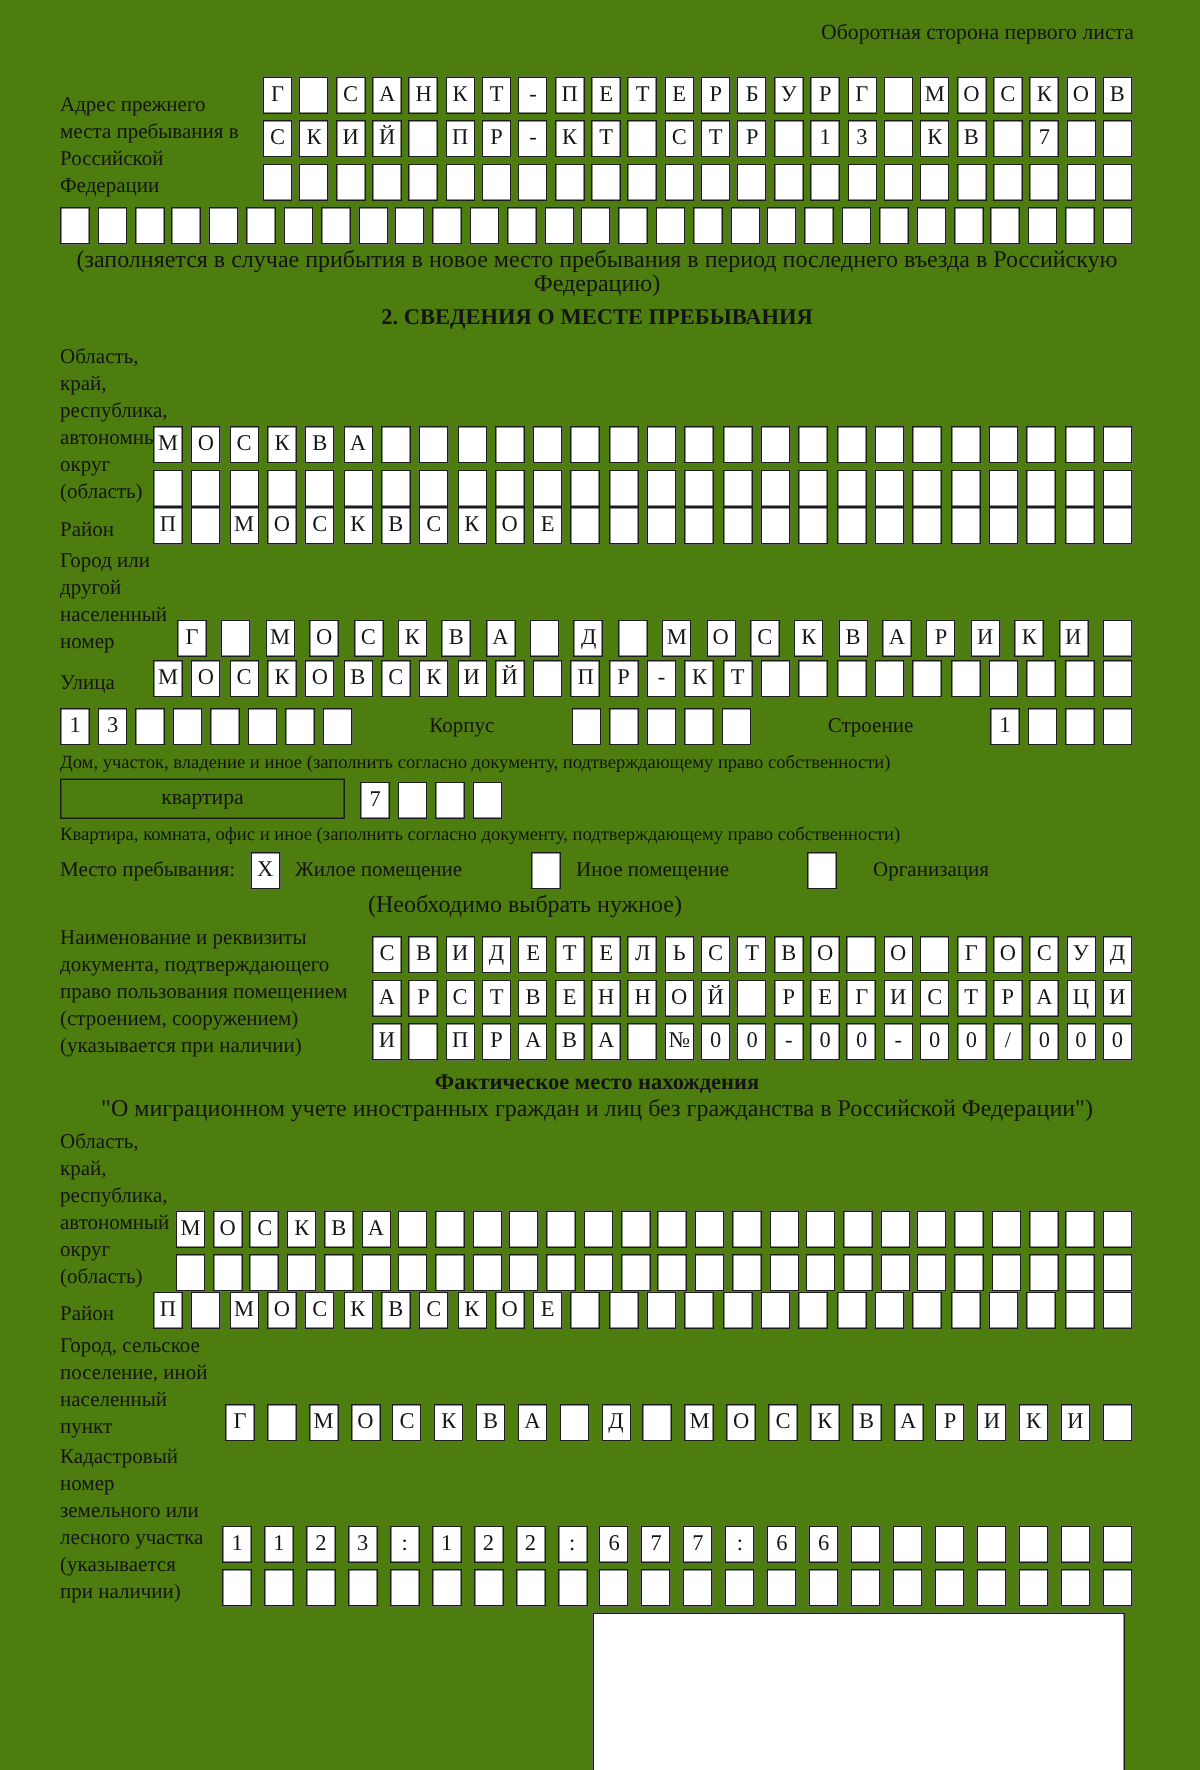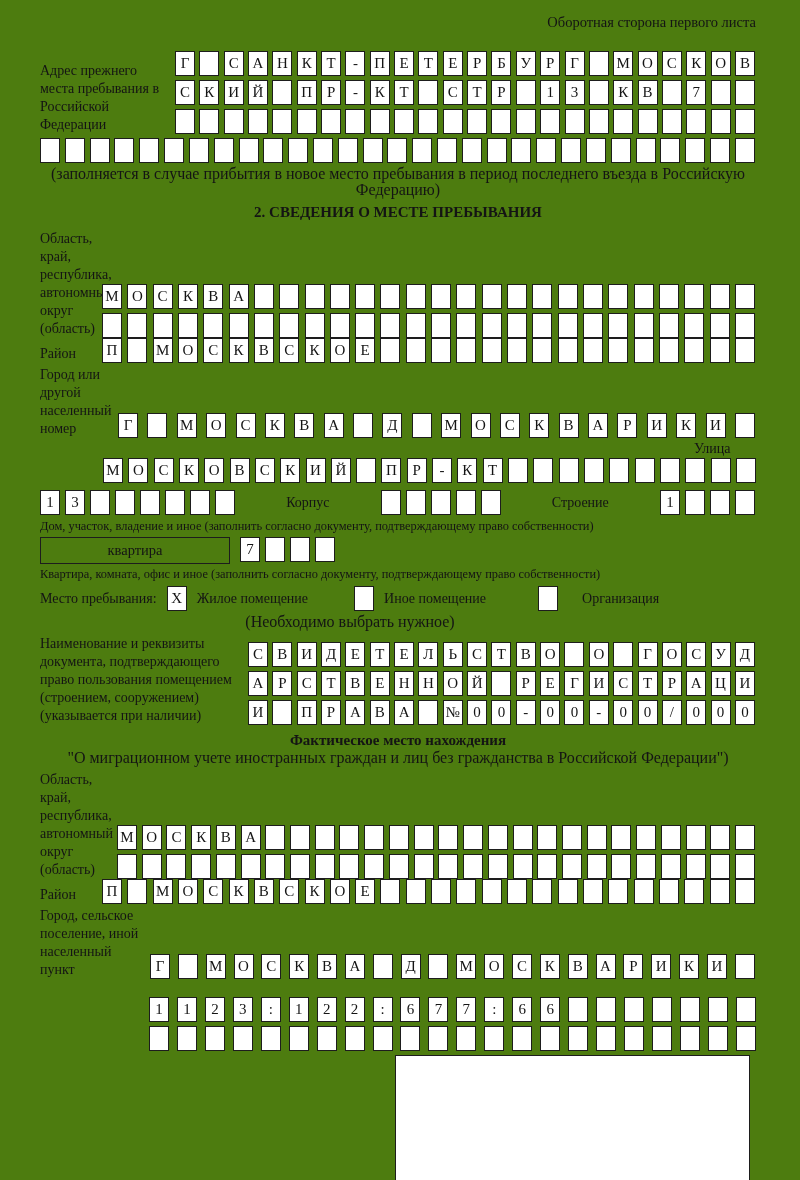--- a/index.html
+++ b/index.html
@@ -33,21 +33,21 @@
   .wide-box{
     box-sizing:border-box;border:1.6px solid #1d1d1d;height:27px;
     display:flex;align-items:center;justify-content:center;font-size:14.5px;
   }
   .inline-label{font-size:14px;line-height:27px;}
   .stay-row{display:flex;align-items:center;margin-top:4px;font-size:14px;}
   .stamp-box{
     box-sizing:border-box;border:1.7px solid #1d1d1d;
     width:355px;height:172px;margin:4px 0 0 355px;background:#fff;
   }
-  .mt2{margin-top:2px;flex-direction:column;} .mt3{margin-top:3px;} .mt4{margin-top:4px;}
+  .mt2{margin-top:2px;} .mt3{margin-top:3px;} .mt4{margin-top:4px;}
   .mt5{margin-top:5px;} .mt6{margin-top:6px;} .mt8{margin-top:8px;} .mt20{margin-top:20px;}
 </style>
 </head>
 <body>
 
 <div class="page">
 
   <div class="hdr-note">Оборотная сторона первого листа</div>
 
   <div class="field mt20">
@@ -344,21 +344,21 @@
     <span class="inline-label">Строение</span>
     <span class="cells-inline">
         <span class="cell">1</span>
         <span class="cell"></span>
         <span class="cell"></span>
         <span class="cell"></span>
       </span>
   </div>
   <div class="caption">Дом, участок, владение и иное (заполнить согласно документу, подтверждающему право собственности)</div>
 
-  <div class="mt3" style="display:flex;align-items:flex-start;gap:10px;font-family:Liberation Serif, serif;">
+  <div class="mt3" style="display:flex;align-items:flex-end;gap:10px;font-family:Liberation Serif, serif;">
     <span class="wide-box" style="width:190px;">квартира</span>
     <span class="cells-inline">
         <span class="cell">7</span>
         <span class="cell"></span>
         <span class="cell"></span>
         <span class="cell"></span>
       </span>
   </div>
   <div class="caption">Квартира, комната, офис и иное (заполнить согласно документу, подтверждающему право собственности)</div>
 
@@ -567,20 +567,21 @@
         <span class="cell">А</span>
         <span class="cell">Р</span>
         <span class="cell">И</span>
         <span class="cell">К</span>
         <span class="cell">И</span>
         <span class="cell"></span>
       </div>
   </div>
 
   <div class="field mt2">
+    <div class="flabel" style="width:108px;">Кадастровый номер земельного или лесного участка (указывается при наличии)</div>
     <div class="cellstack" style="width:607px;margin-top:16px;">
       <div class="cellrow">
           <span class="cell">1</span>
           <span class="cell">1</span>
           <span class="cell">2</span>
           <span class="cell">3</span>
           <span class="cell">:</span>
           <span class="cell">1</span>
           <span class="cell">2</span>
           <span class="cell">2</span>

